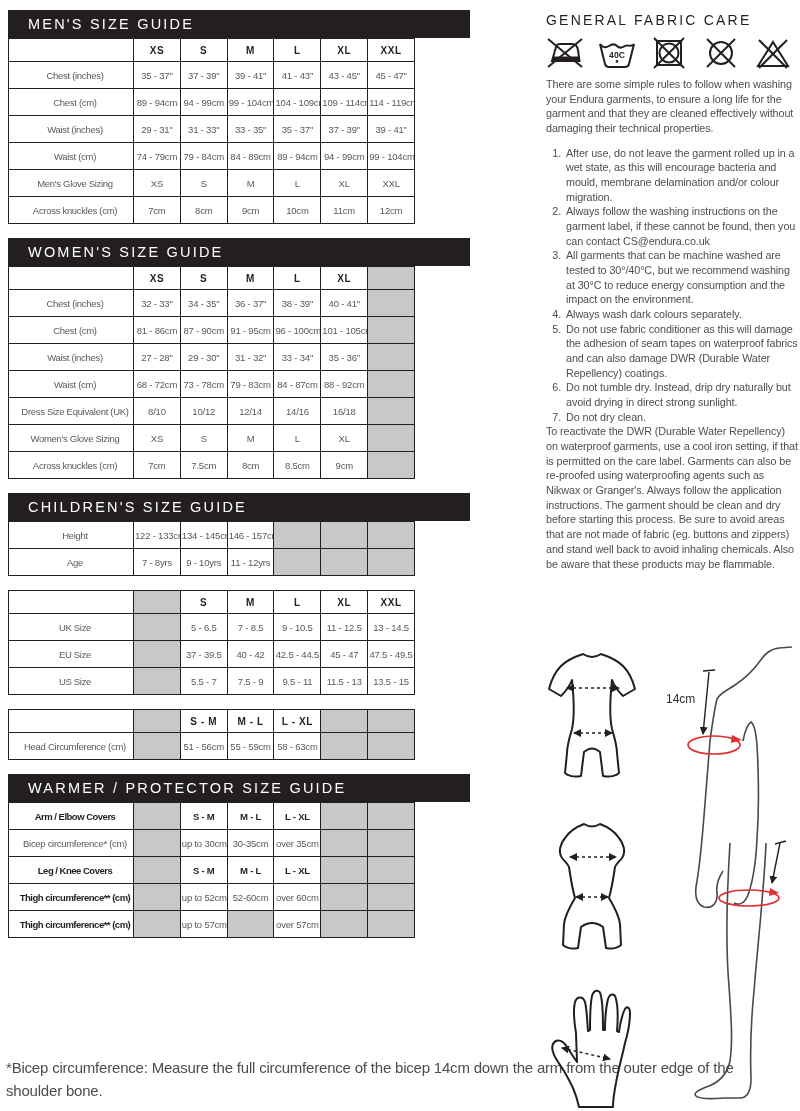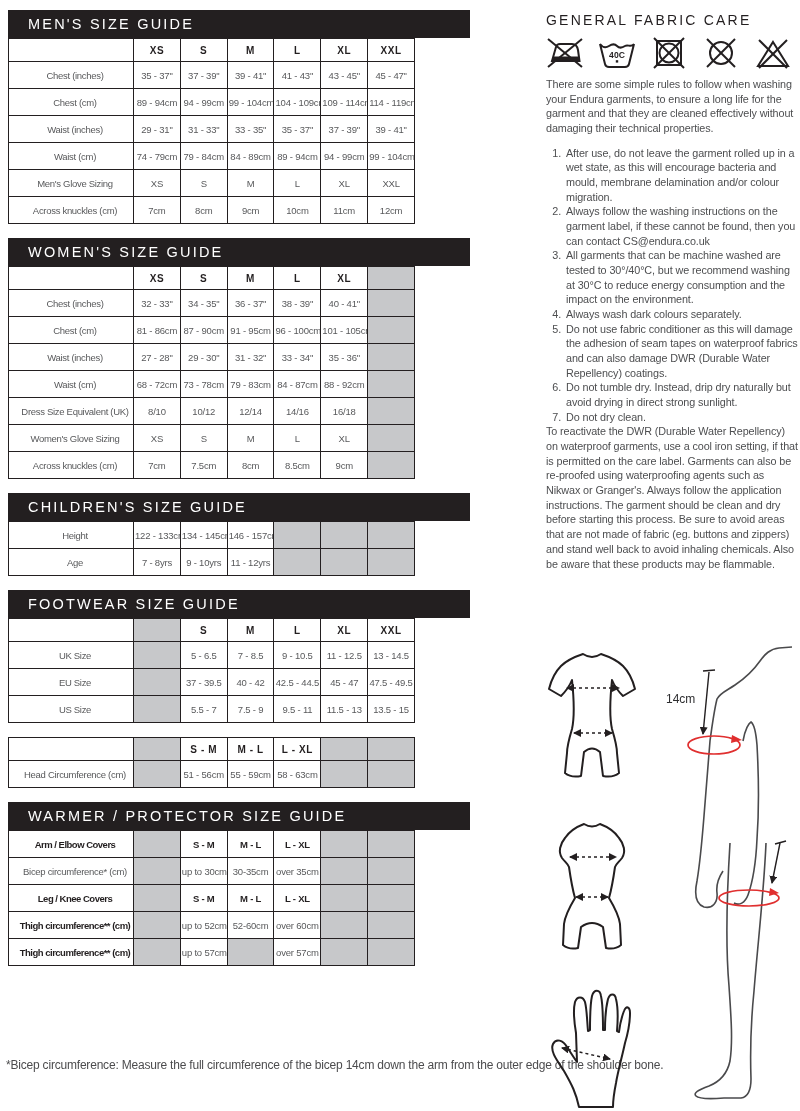--- a/index.html
+++ b/index.html
@@ -18,21 +18,21 @@
                     overflow:hidden;white-space:nowrap;}
   .grid th{font-weight:bold;color:#231f20;font-size:10px;letter-spacing:0.6px;height:22px;}
   .grid td.head-blank{height:22px;}
   .grid td.label-cell{text-align:center;padding:0 1px 0 9px;letter-spacing:-0.3px;}
   .grid .gray{background:#c7c8ca;}
   .grid td.bold{font-weight:bold;color:#231f20;}
   .grid td.label-cell.bold{letter-spacing:-0.5px;}
   .grid td.tight{font-size:8.2px;letter-spacing:-0.4px;}
 
   .footnotes{position:absolute;left:6px;top:1056px;width:760px;
-             font-size:12px;letter-spacing:-0.2px;color:#4c4c4e;line-height:1.55;}
+             font-size:15px;letter-spacing:-0.2px;color:#4c4c4e;line-height:1.55;}
   .footnotes p{margin:0;}
 
   
   .right-col{position:absolute;left:546px;top:12px;width:252px;}
   .fc-title{margin:0 0 9px 0;font-size:14px;font-weight:normal;letter-spacing:2.2px;color:#231f20;}
   .care-icons{display:flex;justify-content:space-between;width:246px;margin:0 0 8px 0;}
   .care-icons svg{display:block;}
   .fc-text{margin:0;font-size:10.8px;line-height:1.36;letter-spacing:-0.1px;color:#4d4e50;}
   ol.fc-rules{margin:10px 0 0 0;padding:0 0 0 18px;font-size:10.8px;line-height:1.36;
               letter-spacing:-0.1px;color:#4d4e50;}
@@ -241,21 +241,20 @@
               <td>9 - 10yrs</td>
               <td>11 - 12yrs</td>
               <td class="gray"></td>
               <td class="gray"></td>
               <td class="gray"></td>
             </tr>
           </tbody>
         </table>
       </section>
       <section class="size-table">
-        <div class="table-title">FOOTWEAR SIZE GUIDE</div>
         <table class="grid">
           <colgroup>
             <col class="label-col">
             <col class="size-col">
             <col class="size-col">
             <col class="size-col">
             <col class="size-col">
             <col class="size-col">
             <col class="size-col">
           </colgroup>

